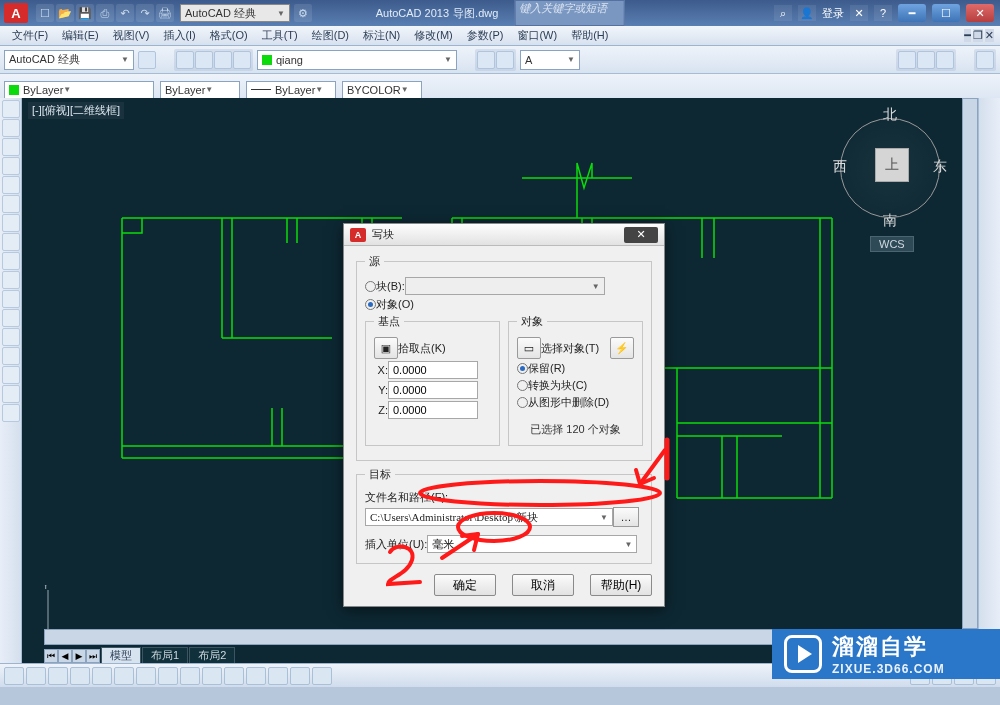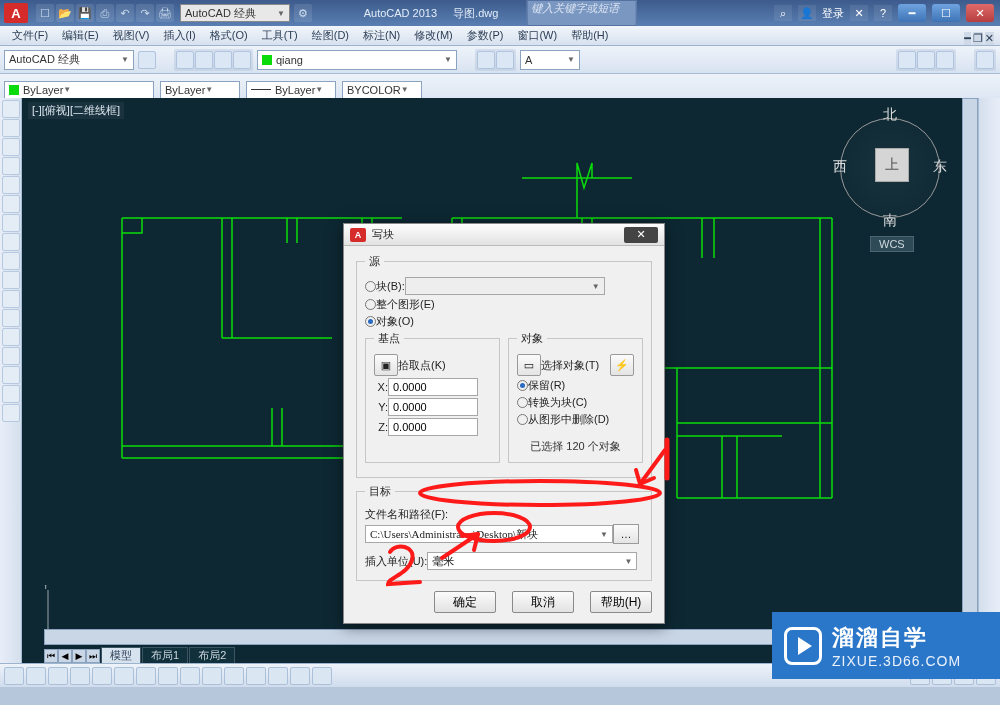--- a/index.html
+++ b/index.html
@@ -4,30 +4,30 @@
 <style>
 * { margin: 0; padding: 0; box-sizing: border-box; font-family: "Microsoft YaHei", SimSun, Arial, sans-serif; font-size: 11px; }
 body { width: 1000px; height: 705px; overflow: hidden; background: #333; position: relative; }
 
 
 .titlebar { height: 26px; background: linear-gradient(#3d5b8c,#5a7fb3); display: flex; align-items: center; color: #fff; position: relative; }
 .titlebar .app-icon { width: 24px; height: 20px; background: #d52b2b; margin: 0 4px; border-radius: 2px; display:flex; align-items:center; justify-content:center; color:#fff; font-weight:bold; font-size:13px; }
 .titlebar .qat { display:flex; gap:2px; margin-left:4px; }
 .titlebar .qat-btn { width:18px; height:18px; background: rgba(255,255,255,.1); border-radius:2px; display:flex; align-items:center; justify-content:center; color:#cde; }
 .titlebar .ws-combo { width:110px; height:18px; background:#e8e8e8; color:#333; border:1px solid #888; margin-left:6px; padding:0 4px; display:flex; align-items:center; justify-content:space-between; }
-.titlebar .center { position:absolute; left:50%; transform:translateX(-50%); display:flex; align-items:center; gap:16px; }
+.titlebar .center { position:absolute; left:50%; transform:translateX(-50%); display:flex; align-items:center; gap:4px; }
 .titlebar .center .doc { color:#e2ecf8; }
 .titlebar .search { width:110px; height:26px; background:#7a97c2; border:1px solid #5571a1; margin-left:12px; padding:0 4px; color:#dbe4f1; font-style:italic; }
 .titlebar .right { position:absolute; right:6px; display:flex; align-items:center; gap:6px; }
 .titlebar .right .btn { width:18px; height:16px; background:rgba(255,255,255,.08); display:flex; align-items:center; justify-content:center; }
 .titlebar .right .win-btn { width:28px; height:18px; background:linear-gradient(#6fa3e0,#3e74b6); border-radius:3px; display:flex; align-items:center; justify-content:center; color:#fff; }
 .titlebar .right .close-btn { background:linear-gradient(#e06a6a,#b63e3e); }
 
 
-.menubar { height:20px; background: linear-gradient(#f2f6fb,#d7e1ef); border-bottom:1px solid #9db4cf; display:flex; align-items:flex-end; padding:0 6px; color:#2c3e56; gap:2px; }
+.menubar { height:20px; background: linear-gradient(#f2f6fb,#d7e1ef); border-bottom:1px solid #9db4cf; display:flex; align-items:center; padding:0 6px; color:#2c3e56; gap:2px; }
 .menubar .item { padding:2px 6px; cursor:default; }
 
 
 .toolbar { height:28px; background: linear-gradient(#eef3fa,#d8e3f1); border-bottom:1px solid #a6bcd5; display:flex; align-items:center; padding:0 4px; gap:4px; }
 .toolbar .combo { height:20px; border:1px solid #8aa3c0; background:#fff; padding:0 4px; display:flex; align-items:center; color:#333; min-width:60px; justify-content:space-between; }
 .toolbar .tgroup { display:flex; gap:1px; margin-left:4px; background: rgba(160,180,210,.3); padding:2px; border-radius:2px; }
 .toolbar .ticon { width:18px; height:18px; background:#dbe7f4; border:1px solid #b0c4dd; border-radius:2px; }
 .toolbar .sep { width:6px; }
 
 
@@ -93,25 +93,25 @@
 .dialog .combo.small { width:220px; }
 .dialog .dbuttons { display:flex; gap:16px; justify-content:flex-end; margin-top:10px; }
 .dialog .dbuttons button { width:62px; height:22px; border:1px solid #8a8a8a; background:linear-gradient(#fbfbfb,#e2e2e2); border-radius:2px; font-size:12px; }
 .dialog .browse { width:26px; height:20px; border:1px solid #9a9a9a; background:linear-gradient(#fbfbfb,#e4e4e4); display:flex; align-items:center; justify-content:center; }
 
 
 .anno { position:absolute; pointer-events:none; }
 .anno svg { overflow:visible; }
 
 
-.watermark { position:absolute; right:0; bottom:26px; width:228px; height:67px; background:#2a76c9; color:#fff; display:flex; align-items:center; gap:10px; padding:0 12px; }
+.watermark { position:absolute; right:0; bottom:26px; width:228px; height:50px; background:#2a76c9; color:#fff; display:flex; align-items:center; gap:10px; padding:0 12px; }
 .watermark .play { width:38px; height:38px; border:3px solid #fff; border-radius:8px; display:flex; align-items:center; justify-content:center; }
 .watermark .play::after { content:""; border-left:14px solid #fff; border-top:9px solid transparent; border-bottom:9px solid transparent; margin-left:4px; }
 .watermark .txt .big { font-size:22px; font-weight:bold; letter-spacing:2px; }
-.watermark .txt .small { font-size:14px; letter-spacing:1px; opacity:.9; }
+.watermark .txt .small { font-size:12px; letter-spacing:1px; opacity:.9;font-weight:bold; }
 
 .tri { font-size:8px; color:#666; }
 </style>
 </head>
 <body>
 
 <div class="titlebar">
   <div class="app-icon">A</div>
   <div class="qat">
     <div class="qat-btn">☐</div>
@@ -378,24 +378,20 @@
     <fieldset>
       <legend>源</legend>
       <div class="row">
           <span class="radio"></span>
           <span>块(B):</span>
         <div class="combo" style="width:200px;background:#eee;color:#aaa">
             <span></span>
             <span class="tri">▼</span>
           </div>
       </div>
-      <div class="row">
-          <span class="radio"></span>
-          <span>整个图形(E)</span>
-        </div>
       <div class="row">
           <span class="radio sel"></span>
           <span>对象(O)</span>
         </div>
 
       <div class="twocol">
         <fieldset>
           <legend>基点</legend>
           <div class="row">
               <div class="btn-small">▣</div>

